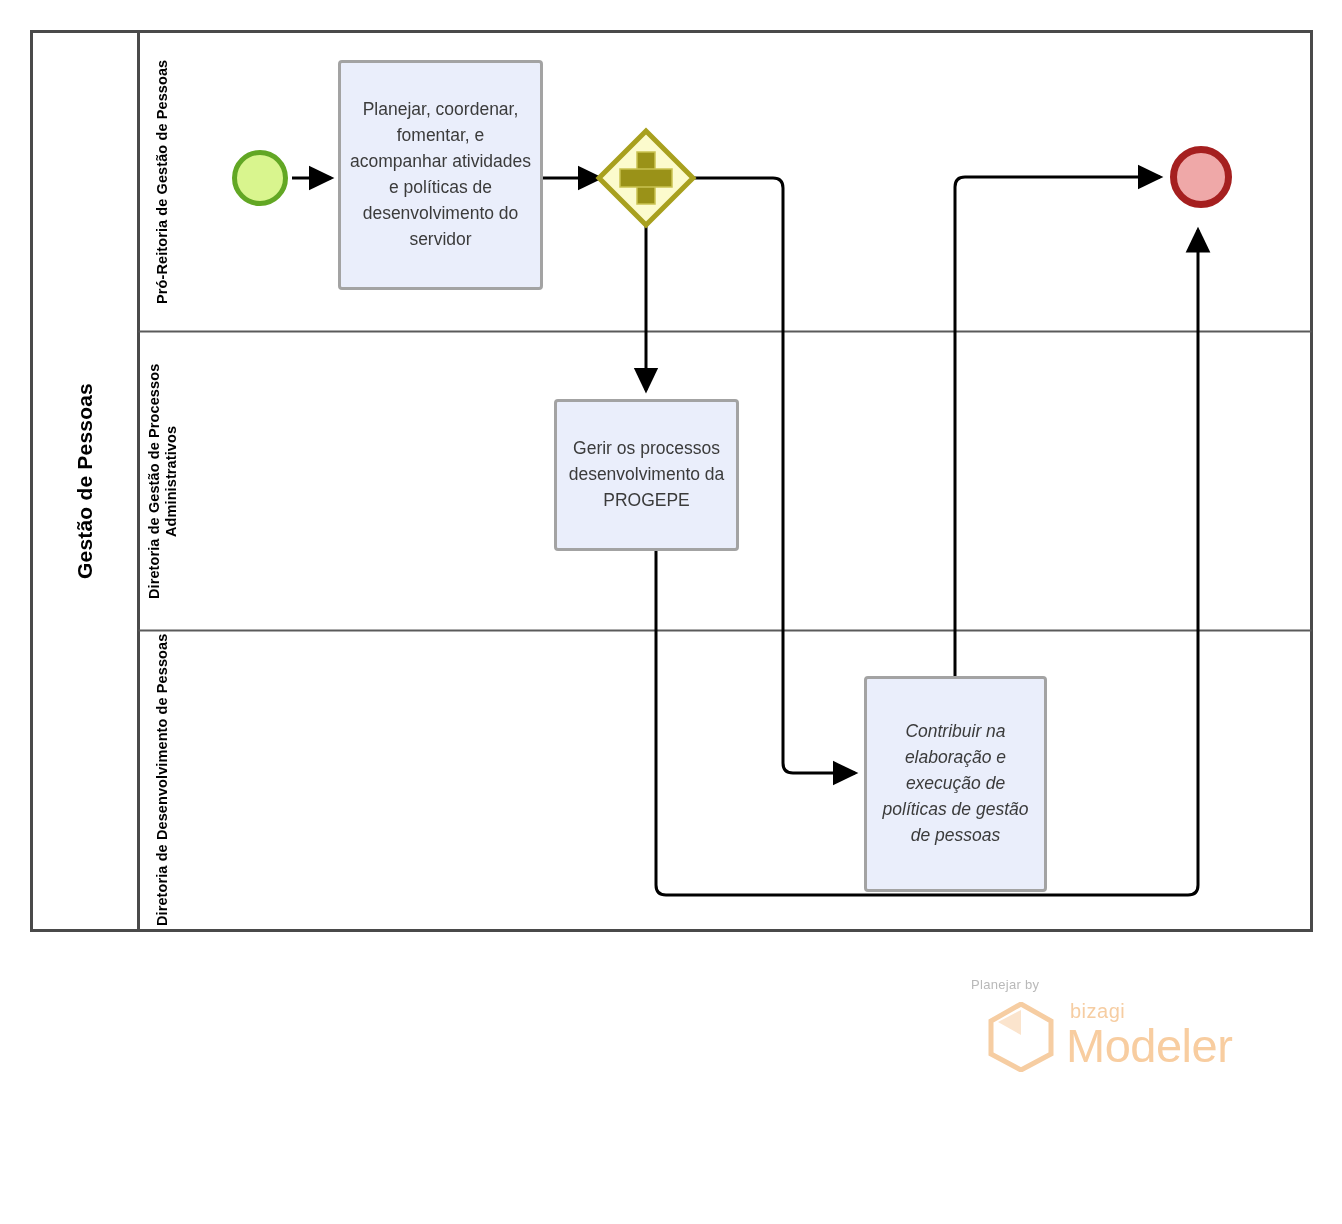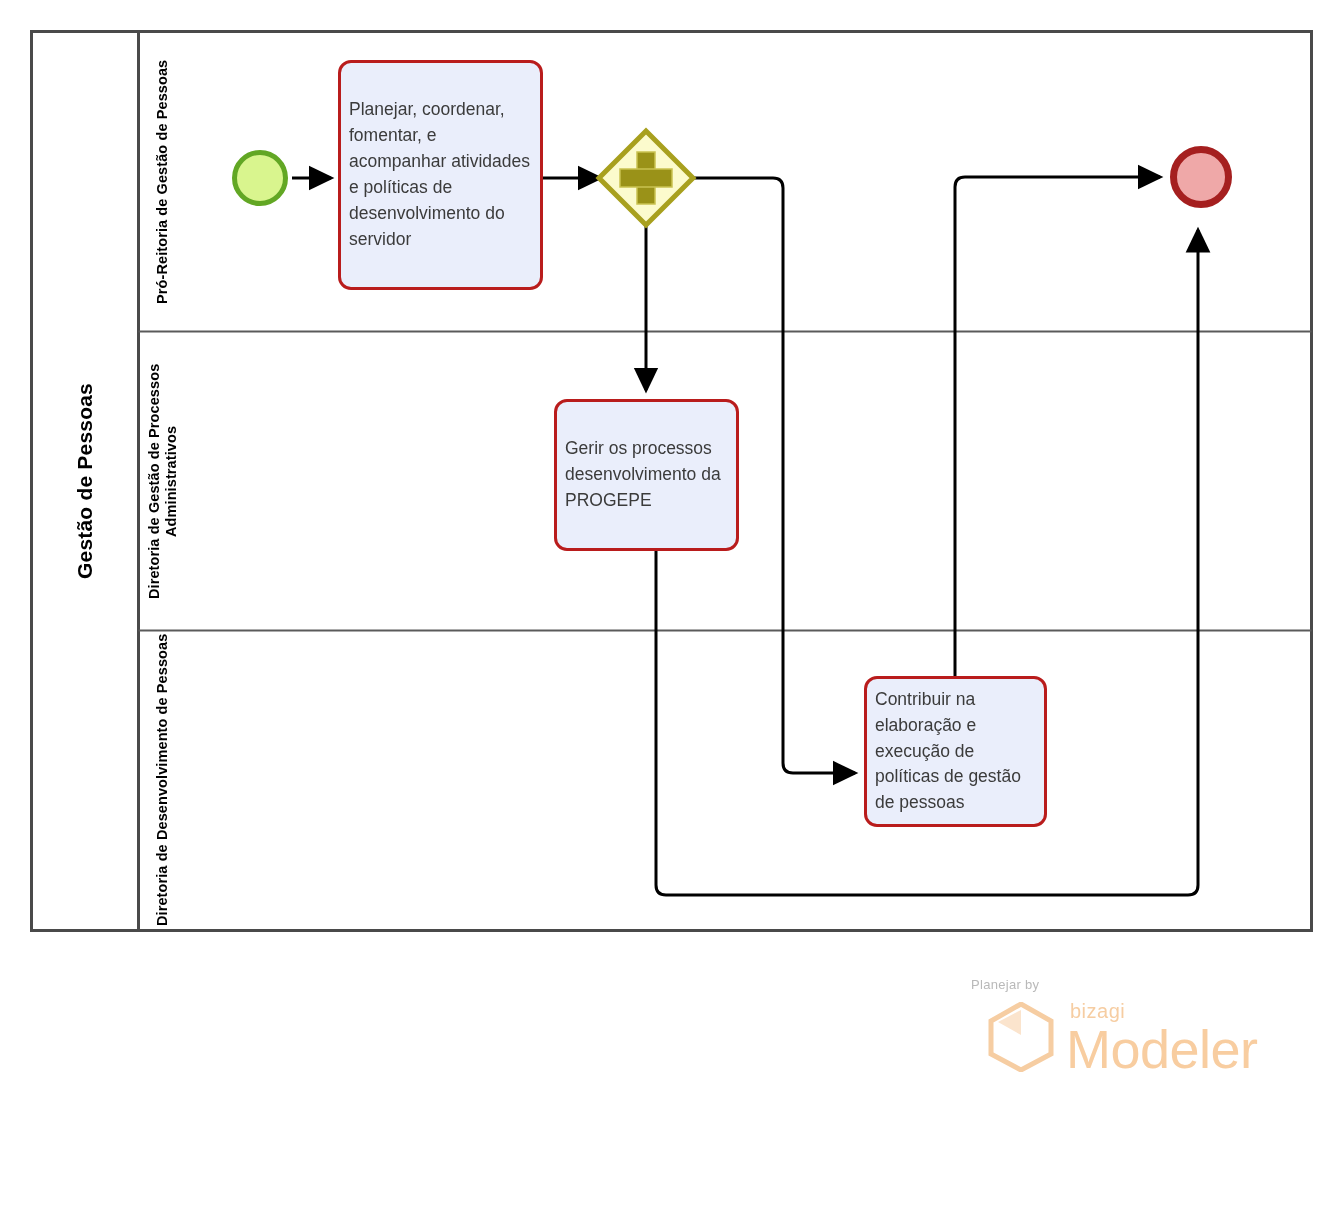--- a/index.html
+++ b/index.html
@@ -38,25 +38,26 @@
     letter-spacing: 0.2px;
   }
   .lane-label {
     font-size: 14.5px;
     letter-spacing: 0.1px;
   }
   .task {
     position: absolute;
     box-sizing: border-box;
     background: #eaeefb;
-    border: 3px solid #b91c1c;
-    border-radius: 13px;
+    border: 3px solid #a3a3a3;
+    border-radius: 4px;
     display: flex;
     align-items: center;
     justify-content: center;
+    text-align: center;
     color: #3b3b3b;
     font-size: 17.5px;
     line-height: 1.48;
     padding: 4px 8px;
   }
   .event {
     position: absolute;
     box-sizing: border-box;
     border-radius: 50%;
   }
@@ -79,21 +80,21 @@
     font-size: 13px;
     color: #b9b9b9;
     letter-spacing: 0.3px;
   }
   #branding-bizagi {
     font-size: 20px;
     color: #f6cda2;
     letter-spacing: 0.5px;
   }
   #branding-modeler {
-    font-size: 54px;
+    font-size: 47px;
     color: #f8cda0;
     letter-spacing: -0.5px;
     line-height: 1;
   }
 </style>
 </head>
 <body>
 
 <svg id="canvas" width="1342" height="1224" viewBox="0 0 1342 1224" xmlns="http://www.w3.org/2000/svg">
 
@@ -144,21 +145,21 @@
 <div class="vlabel lane-label" style="left:140px; top:632px; width:46px; height:296px;">Diretoria de Desenvolvimento de Pessoas</div>
 
 <div class="event" id="start-event" style="left:232px; top:150px; width:56px; height:56px;"></div>
 
 <div class="event" id="end-event" style="left:1170px; top:146px; width:62px; height:62px;"></div>
 
 <div class="task" style="left:338px; top:60px; width:205px; height:230px;">Planejar, coordenar, fomentar, e acompanhar atividades e políticas de desenvolvimento do servidor</div>
 
 <div class="task" style="left:554px; top:399px; width:185px; height:152px;">Gerir os processos desenvolvimento da PROGEPE</div>
 
-<div class="task" style="left:864px; top:676px; width:183px; height:151px;">Contribuir na elaboração e execução de políticas de gestão de pessoas</div>
+<div class="task" style="left:864px; top:676px; width:183px; height:216px;font-style:italic;">Contribuir na elaboração e execução de políticas de gestão de pessoas</div>
 
 <div class="branding" id="branding-powered" style="left:971px; top:977px;">Planejar by</div>
 
 <svg class="branding" style="left:988px; top:1002px;" width="68" height="70" viewBox="0 0 68 70" xmlns="http://www.w3.org/2000/svg">
   <polygon points="33,2 63,19 63,52 33,68 3,52 3,19" fill="none" stroke="#f6cda2" stroke-width="5"></polygon>
   <polygon points="10,20 33,33 33,8" fill="#fbe4cd"></polygon>
   <polygon points="33,33 33,62 10,48" fill="#ffffff"></polygon>
 </svg>
 
 <div class="branding" id="branding-bizagi" style="left:1070px; top:1000px;">bizagi</div>

